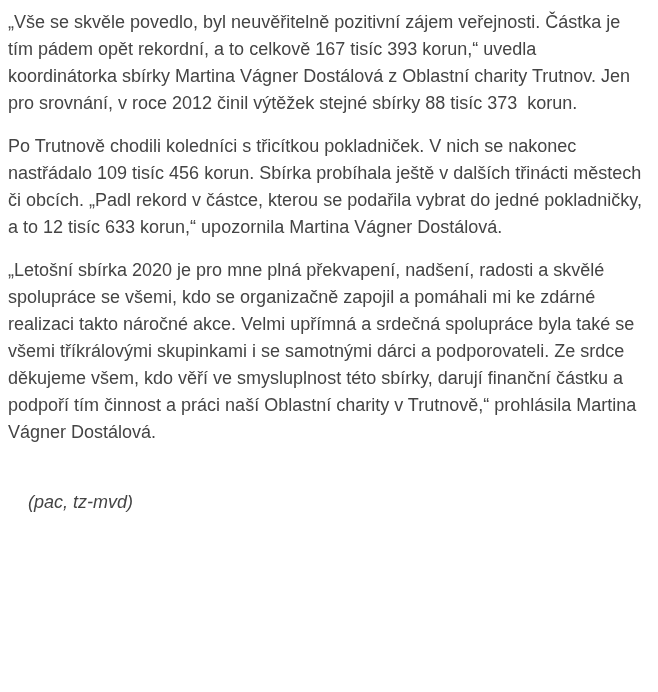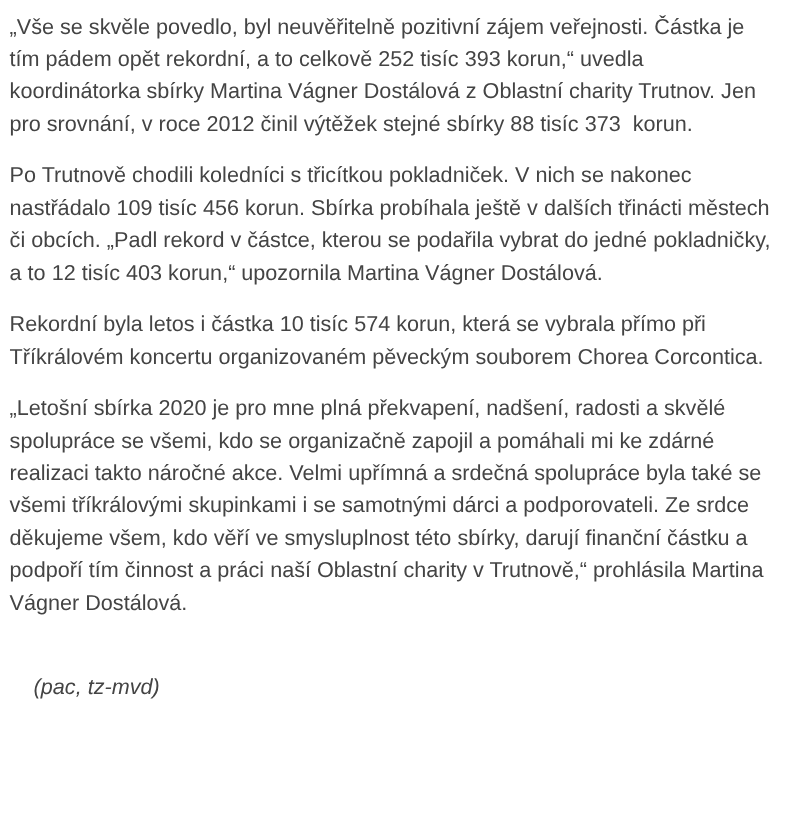--- a/index.html
+++ b/index.html
@@ -31,21 +31,20 @@
     margin-bottom: 0;
   }
   .signature {
     font-style: italic;
   }
 </style>
 </head>
 <body>
 
 <main class="article-body">
-  <p>„Vše se skvěle povedlo, byl neuvěřitelně pozitivní zájem veřejnosti. Částka je tím pádem opět rekordní, a to celkově 252 tisíc 393 korun,“ uvedla koordinátorka sbírky Martina Vágner Dostálová z Oblastní charity Trutnov. Jen pro srovnání, v roce 2012 činil výtěžek stejné sbírky 88 tisíc 373  korun.</p>
-  <p>Po Trutnově chodili koledníci s třicítkou pokladniček. V nich se nakonec nastřádalo 109 tisíc 456 korun. Sbírka probíhala ještě v dalších třinácti městech či obcích. „Padl rekord v částce, kterou se podařila vybrat do jedné pokladničky, a to 12 tisíc 403 korun,“ upozornila Martina Vágner Dostálová.</p>
-  <p>Rekordní byla letos i částka 10 tisíc 574 korun, která se vybrala přímo při Tříkrálovém koncertu organizovaném pěveckým souborem Chorea Corcontica.</p>
+  <p>„Vše se skvěle povedlo, byl neuvěřitelně pozitivní zájem veřejnosti. Částka je tím pádem opět rekordní, a to celkově 167 tisíc 393 korun,“ uvedla koordinátorka sbírky Martina Vágner Dostálová z Oblastní charity Trutnov. Jen pro srovnání, v roce 2012 činil výtěžek stejné sbírky 88 tisíc 373  korun.</p>
+  <p>Po Trutnově chodili koledníci s třicítkou pokladniček. V nich se nakonec nastřádalo 109 tisíc 456 korun. Sbírka probíhala ještě v dalších třinácti městech či obcích. „Padl rekord v částce, kterou se podařila vybrat do jedné pokladničky, a to 12 tisíc 633 korun,“ upozornila Martina Vágner Dostálová.</p>
   <p>„Letošní sbírka 2020 je pro mne plná překvapení, nadšení, radosti a skvělé spolupráce se všemi, kdo se organizačně zapojil a pomáhali mi ke zdárné realizaci takto náročné akce. Velmi upřímná a srdečná spolupráce byla také se všemi tříkrálovými skupinkami i se samotnými dárci a podporovateli. Ze srdce děkujeme všem, kdo věří ve smysluplnost této sbírky, darují finanční částku a podpoří tím činnost a práci naší Oblastní charity v Trutnově,“ prohlásila Martina Vágner Dostálová.</p>
   <p class="signature">
     <span>(pac, tz-mvd)</span><br>
     
   </p>
 </main>
 
 </body></html>

